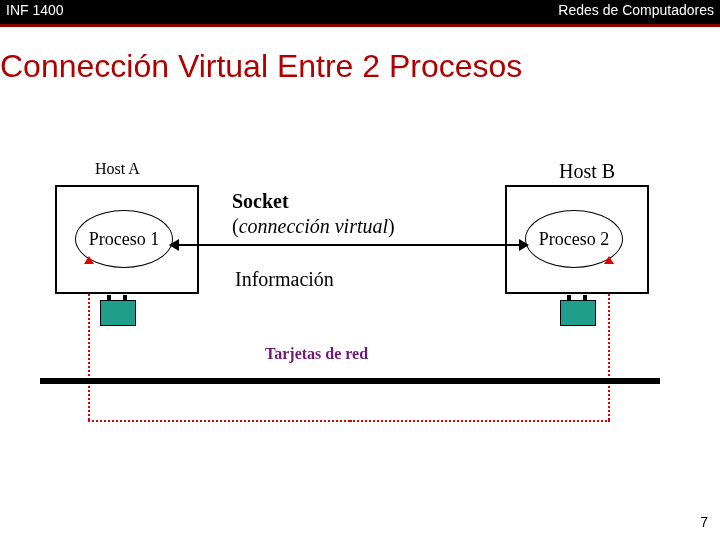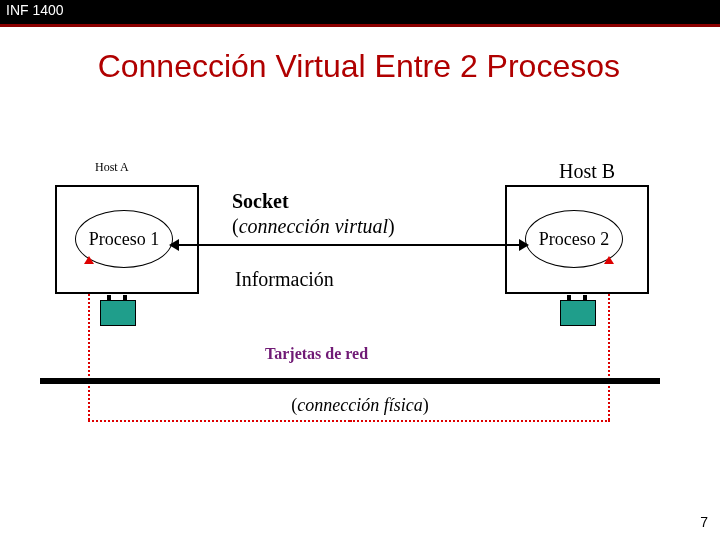--- a/index.html
+++ b/index.html
@@ -24,26 +24,26 @@
     font-size: 14px;
   }
   .topbar .right {
     position: absolute; right: 6px; top: 2px;
     color: #ffffff; font-family: Arial, Helvetica, sans-serif;
     font-size: 14px;
   }
   .title {
     position: absolute;
     left: 0; width: 620px; top: 48px;
-    text-align: right;
+    text-align: left;
     color: #b00000;
     font-size: 32px;
     font-family: Arial, Helvetica, sans-serif;
   }
-  .hostA-label { position:absolute; left:95px; top:160px; font-size:12px; color:#000; }
+  .hostA-label { position:absolute; left:95px; top:160px; font-size:16px; color:#000; }
   .hostB-label { position:absolute; left:545px; top:160px; font-size:20px; color:#000;margin-left:14px; }
   .hostA-box {
     position:absolute; left:55px; top:185px; width:140px; height:105px;
     border:2px solid #000; background:#fff;
   }
   .hostB-box {
     position:absolute; left:505px; top:185px; width:140px; height:105px;
     border:2px solid #000; background:#fff;
   }
   .proc-ellipse {
@@ -124,20 +124,21 @@
     position:absolute; right:12px; bottom:10px;
     font-family: Arial, Helvetica, sans-serif;
     font-size:14px; color:#000;
   }
 </style>
 </head>
 <body>
 
 <div class="topbar">
   <div class="left">INF 1400</div>
+  <div class="right">Redes de Computadores</div>
 </div>
 
 <div class="title">Connección Virtual Entre 2 Procesos</div>
 
 <div class="hostA-label">Host A</div>
 <div class="hostB-label">Host B</div>
 
 <div class="dotA-v1"></div>
 <div class="dotA-h"></div>
 <div class="dotB-v1"></div>
@@ -174,18 +175,15 @@
 <div class="nicB">
   <div class="pin1"></div>
   <div class="pin2"></div>
 </div>
 
 <div class="nic-label">Tarjetas de red</div>
 
 <div class="phys-line"></div>
 
 <div class="red-label">
-  <span class="line2">
-    <span>(</span><span class="it">connección física</span><span>)</span>
-  </span>
 </div>
 
 <div class="pagenum">7</div>
 
 </body></html>

